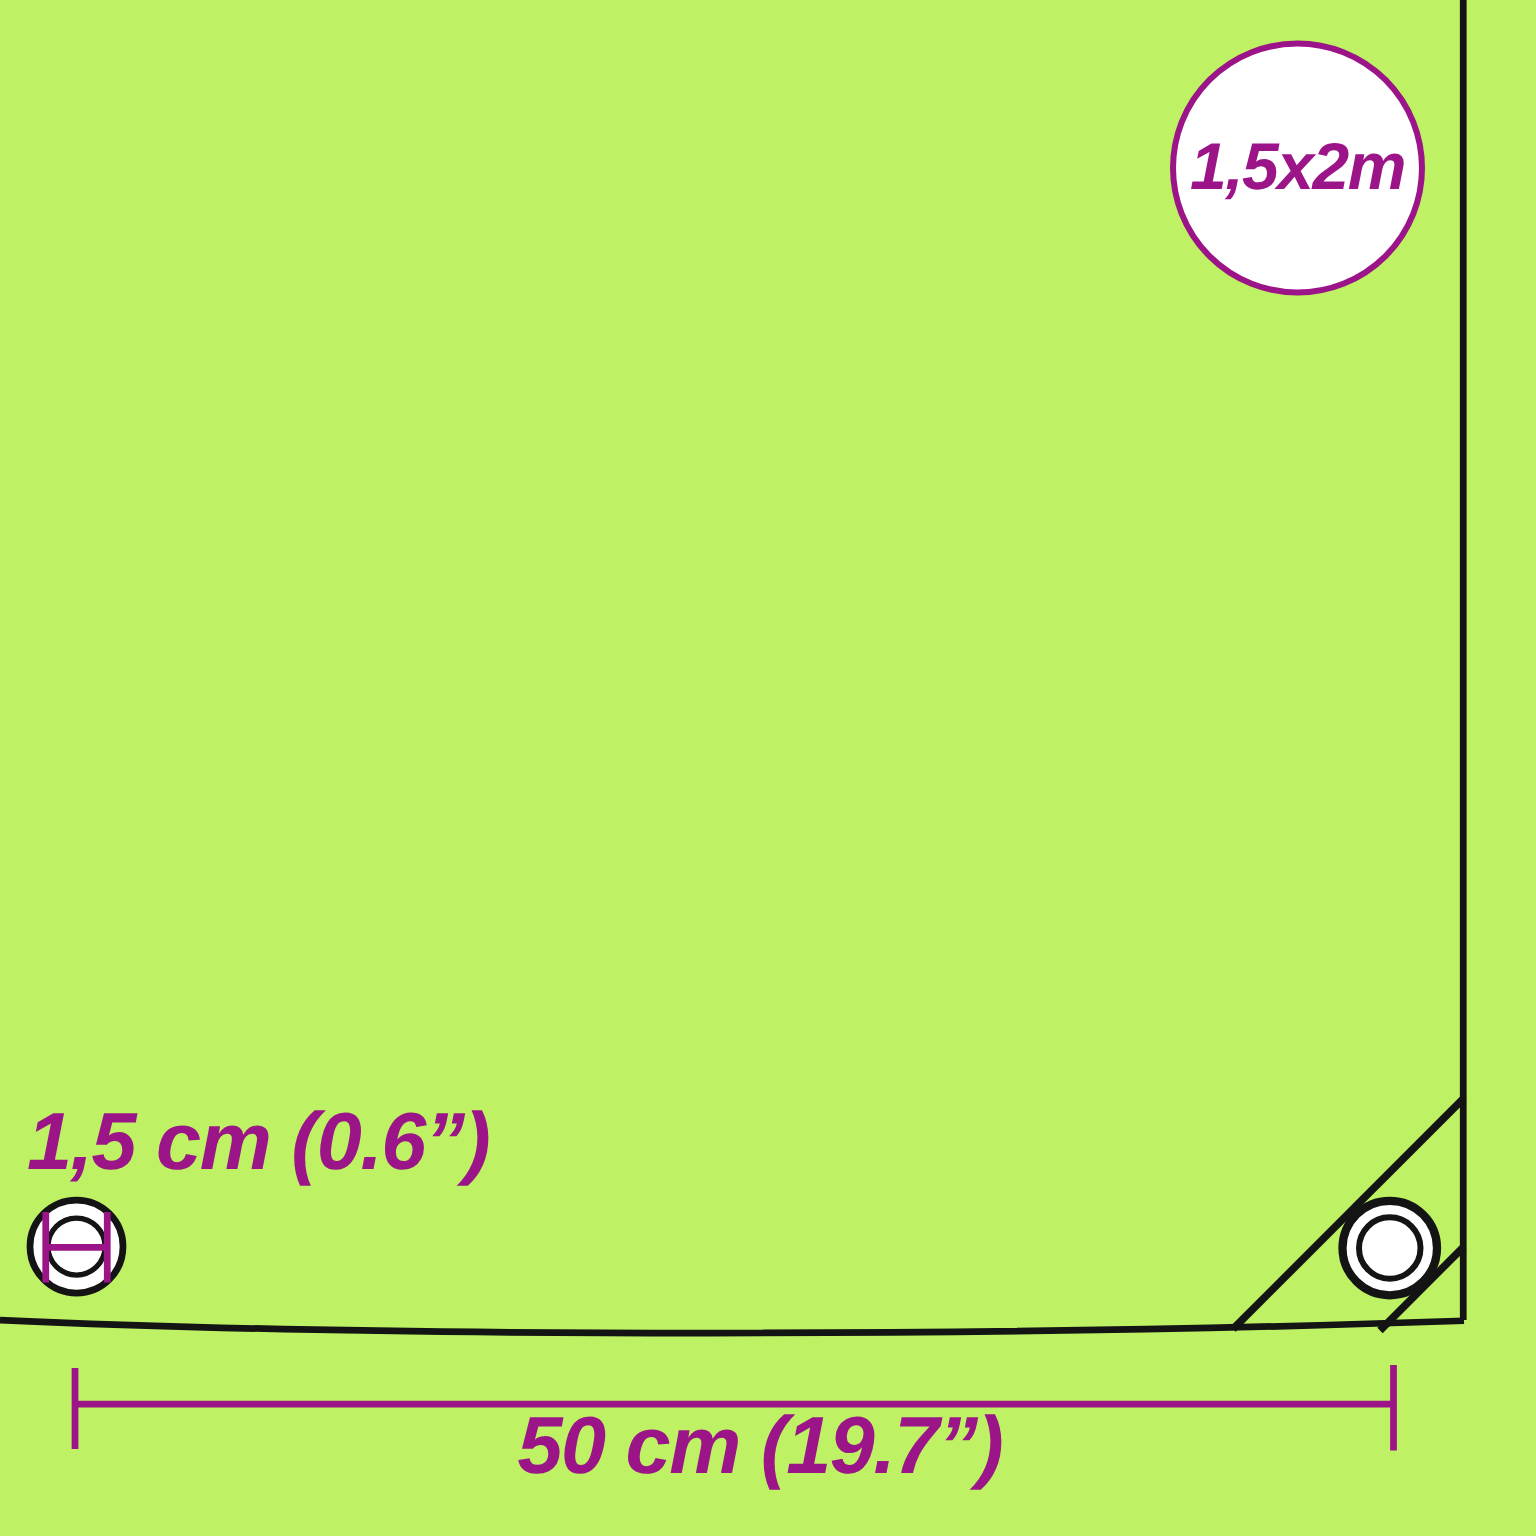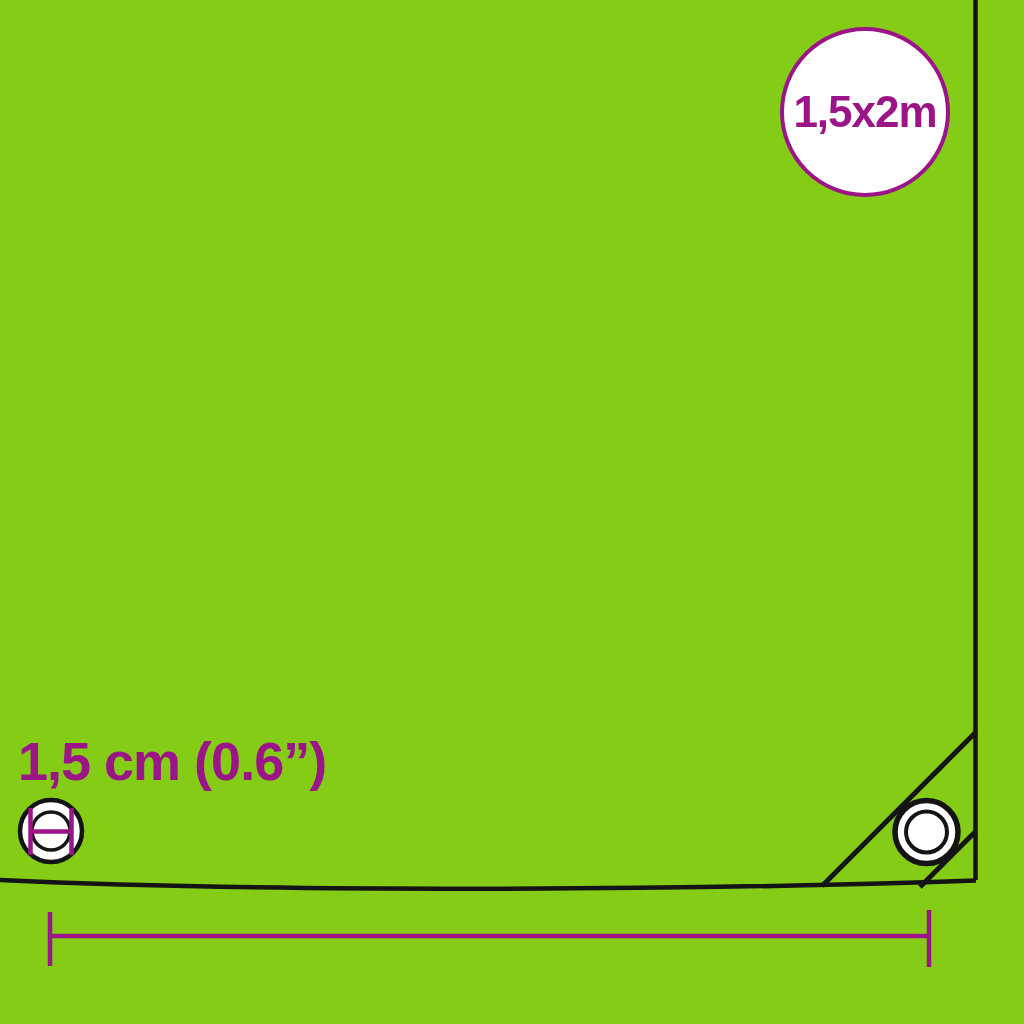--- a/index.html
+++ b/index.html
@@ -1,24 +1,25 @@
 <!DOCTYPE html>
 <html><head>
 <meta charset="utf-8">
 <style>
   html, body { margin: 0; padding: 0; background: #ffffff; }
   .stage {
     position: relative;
     width: 1024px;
     height: 1024px;
-    background: #84cc16;
+    background: #bef264;
     overflow: hidden;
     font-family: "Liberation Sans", sans-serif;
     font-weight: 700;
     color: #9C1588;
+    font-style: italic;
   }
   svg.lineart {
     position: absolute;
     left: 0; top: 0;
     width: 1024px; height: 1024px;
     display: block;
   }
   .size-badge {
     position: absolute;
     left: 780px;
@@ -82,14 +83,15 @@
       <line x1="929" y1="910" x2="929" y2="967" stroke="#9C1588" stroke-width="4.5"></line>
     </g>
   </svg>
 
   <div class="size-badge">
     <span>1,5x2m</span>
   </div>
 
   <div class="dim-label eyelet">1,5 cm (0.6”)</div>
 
+  <div class="dim-label width">50 cm (19.7”)</div>
 
 </div>
 
 </body></html>

